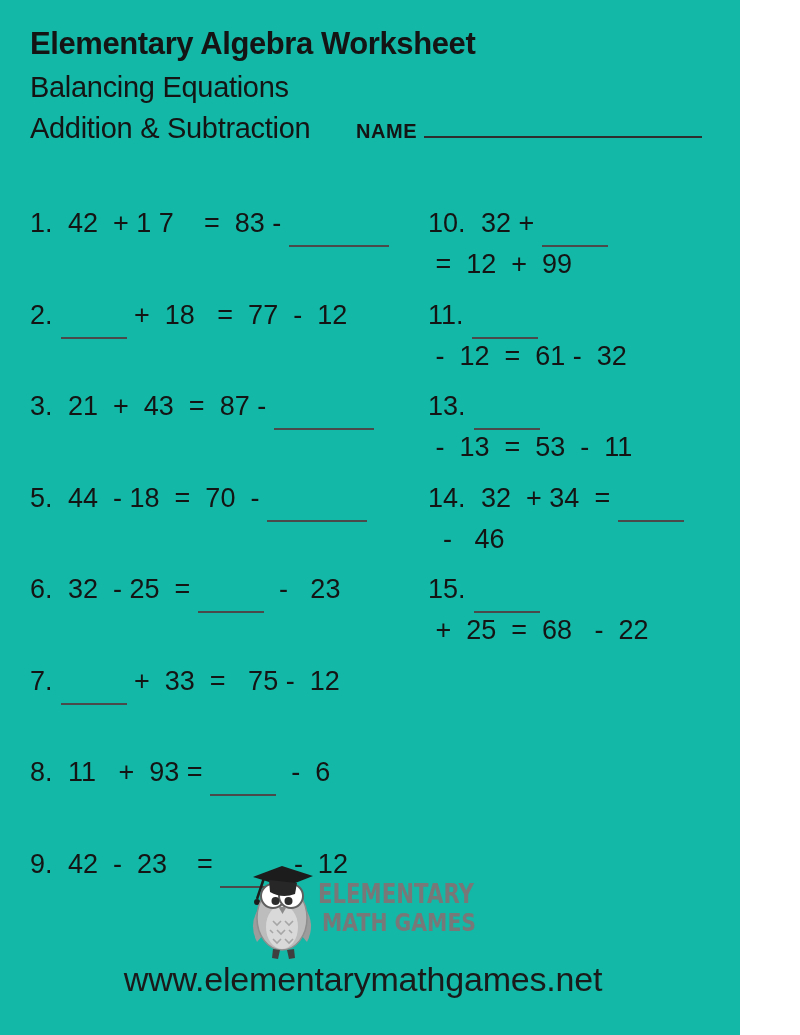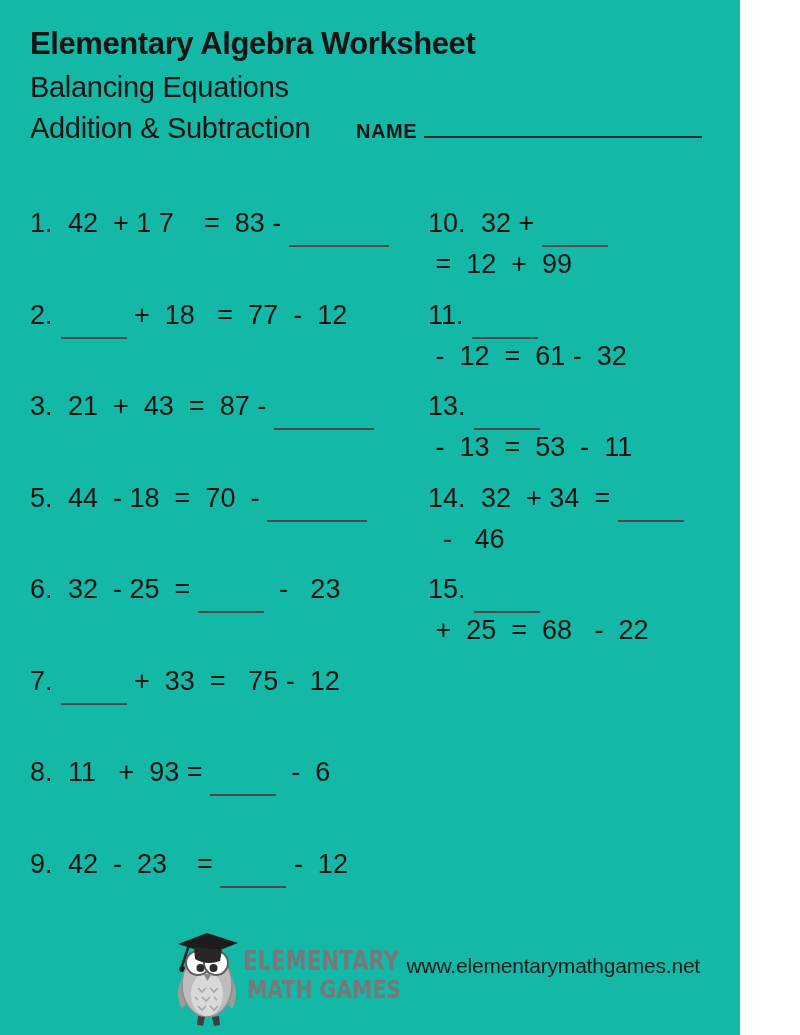--- a/index.html
+++ b/index.html
@@ -20,22 +20,22 @@
             grid-template-rows:repeat(8, 91.5px);grid-auto-flow:column;}
   .prow{font-size:27px;line-height:34px;}
   .pnum,.ptext{white-space:pre;}
   .pnum{margin-right:8px;}
   .blank{display:inline-block;width:66px;border-bottom:2px solid #4a4a4a;height:4px;
          vertical-align:-15px;}
   .blank.wide{width:100px;}
 
   
   .footer{position:absolute;left:26px;right:40px;bottom:8px;display:flex;
-          justify-content:flex-end;align-items:center;}
-  .url{font-size:21px;color:#1a1a1a;letter-spacing:-0.2px;margin-bottom:28px;}
+          justify-content:flex-end;align-items:center;flex-direction:column;}
+  .url{font-size:34px;color:#1a1a1a;letter-spacing:-0.2px;margin-bottom:28px;}
 </style>
 </head>
 <body>
 
 <div class="page">
 
   <h1 class="title">Elementary Algebra Worksheet</h1>
   <div class="sub">Balancing Equations</div>
   <div class="sub-row">
     <div class="sub">Addition &amp; Subtraction</div>

